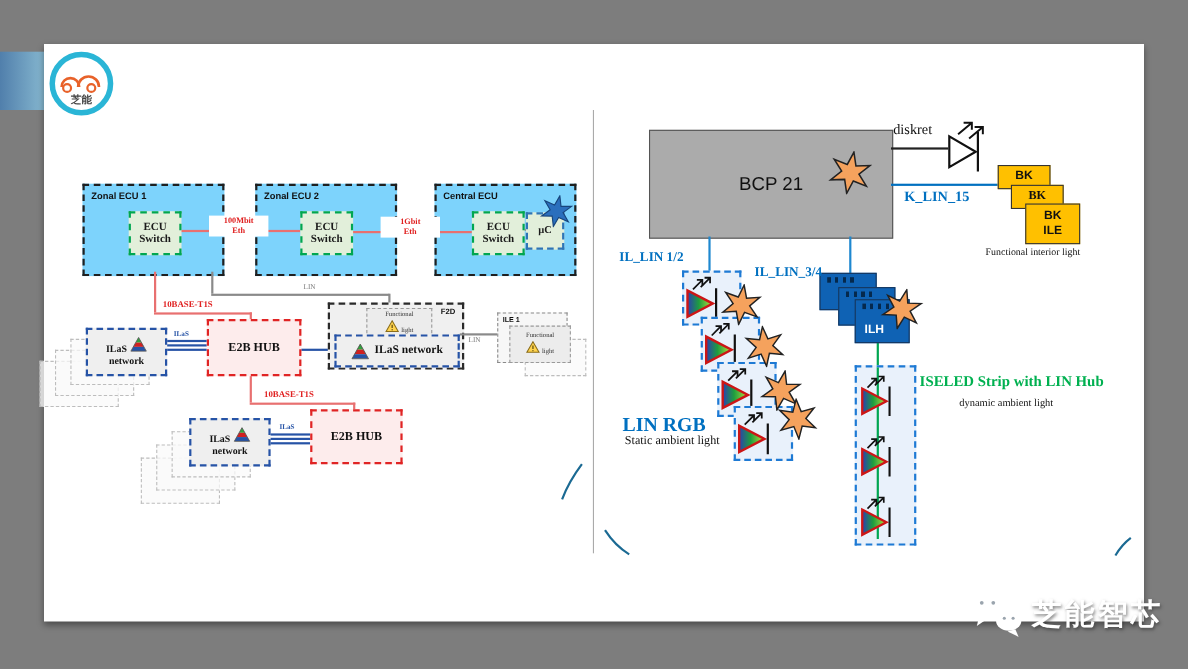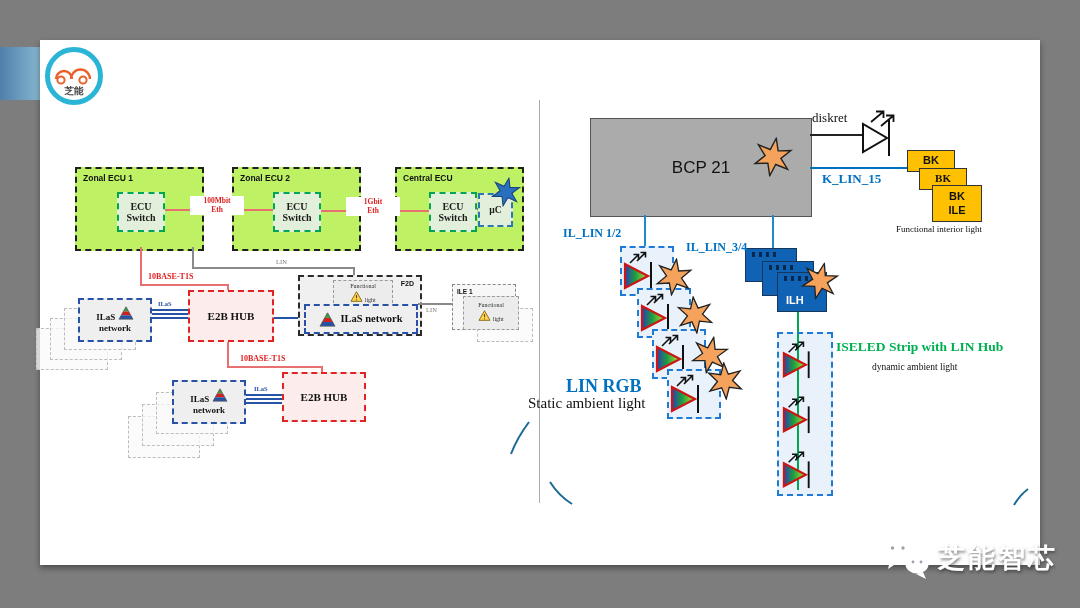--- a/index.html
+++ b/index.html
@@ -3,21 +3,21 @@
 <meta charset="utf-8">
 <style>
   html,body{margin:0;padding:0;background:#7d7d7d;}
   .stage{position:relative;width:1080px;height:608px;background:#7d7d7d;overflow:hidden;
          font-family:"Liberation Sans",sans-serif;}
   .abs{position:absolute;}
   .slide{left:40px;top:40px;width:1000px;height:525px;background:#ffffff;
          box-shadow:0 3px 6px rgba(0,0,0,.4);z-index:1;}
   .z2{z-index:2;} .z3{z-index:3;font-family:Liberation Serif, serif;} .z4{z-index:4;} .z5{z-index:5;}
   
-  .zbox{border:2px dashed #1f1f1f;background:#bef264;}
+  .zbox{border:2px dashed #1f1f1f;background:#7dd3fc;}
   .ztitle{position:absolute;left:6px;top:4px;font-weight:bold;font-size:8.5px;color:#111;}
   .switch{border:2px dashed #00a651;background:#e2efda;display:flex;align-items:center;justify-content:center;
           text-align:center;font-weight:bold;font-size:10px;color:#1a1a1a;line-height:1.15;}
   .mcu{border:2px dashed #2e75b6;background:#e2efda;display:flex;align-items:center;justify-content:center;
        font-weight:bold;font-size:9.5px;color:#1a1a1a;}
   .ln{position:absolute;}
   .redlbl{color:#e02020;font-weight:bold;font-size:7.5px;text-align:center;line-height:1.25;background:#fff;}
   .redlbl2{color:#e02020;font-weight:bold;font-size:8px;}
   .graylbl{color:#7a7a7a;font-size:6.5px;}
   .bluelbl{color:#2653a6;font-size:6.5px;font-weight:bold;}
@@ -295,21 +295,21 @@
       </svg></span>
   <span class="abs z4" style="left:691px;top:336px">
     <svg width="38" height="38" viewBox="0 0 40 40" style="transform:rotate(12deg)">
         <use href="#star6" fill="#f5a25d" stroke="#222" stroke-width="1.4"></use>
       </svg></span>
   <span class="abs z4" style="left:706px;top:362px">
     <svg width="38" height="38" viewBox="0 0 40 40" style="transform:rotate(-4deg)">
         <use href="#star6" fill="#f5a25d" stroke="#222" stroke-width="1.4"></use>
       </svg></span>
   <span class="abs bluetext z3" style="left:566px;top:376px;font-size:18px">LIN RGB</span>
-  <span class="abs blacksm z3" style="left:528px;top:395px;font-size:15px">Static ambient light</span>
+  <span class="abs blacksm z3" style="left:568px;top:395px;font-size:11px">Static ambient light</span>
 
   <div class="abs ilh z2" style="left:745px;top:248px;width:50px;height:32px">
       <div class="pins"></div>
     </div>
   <div class="abs ilh z3" style="left:762px;top:261px;width:50px;height:33px">
       <div class="pins"></div>
     </div>
   <div class="abs ilh z4" style="left:777px;top:272px;width:48px;height:38px">
     <div class="pins"></div>
     <span class="ilhlbl">ILH</span>

